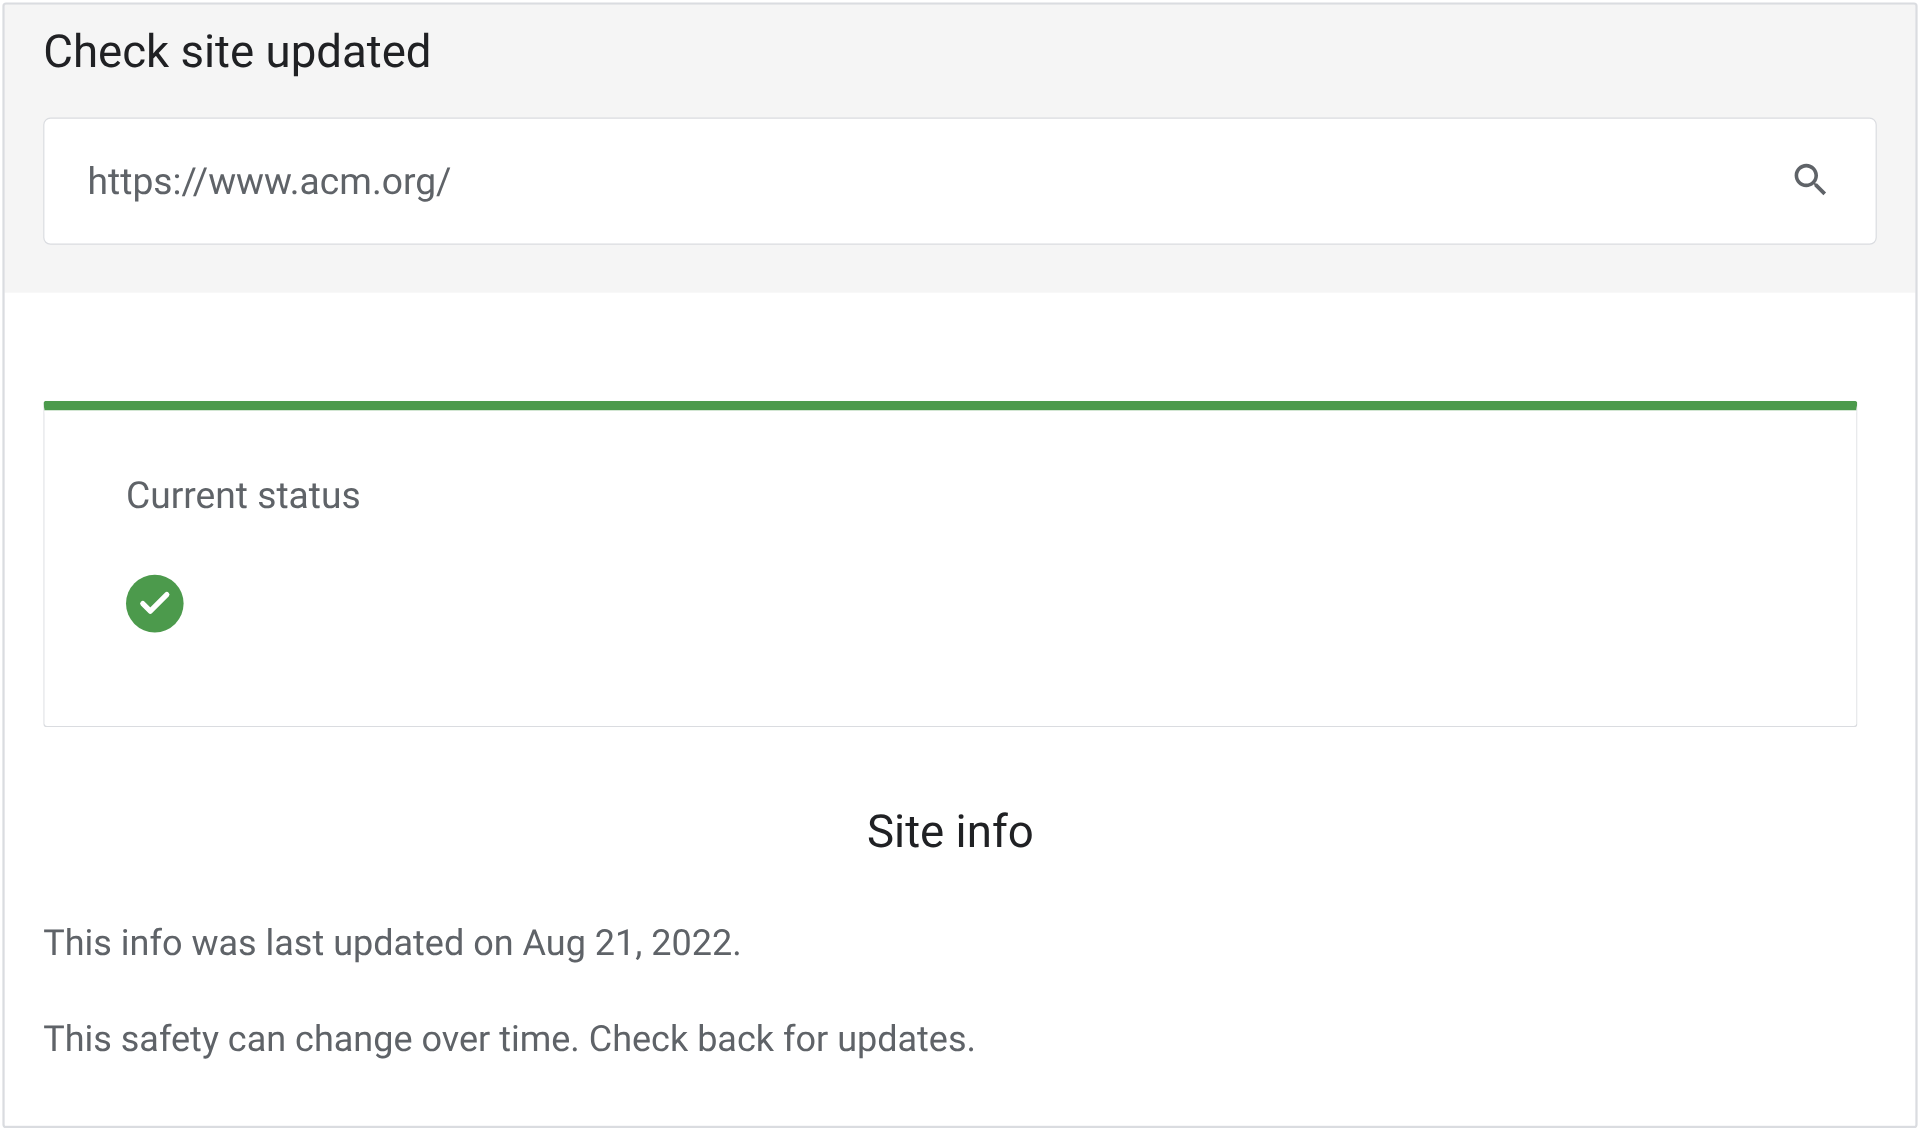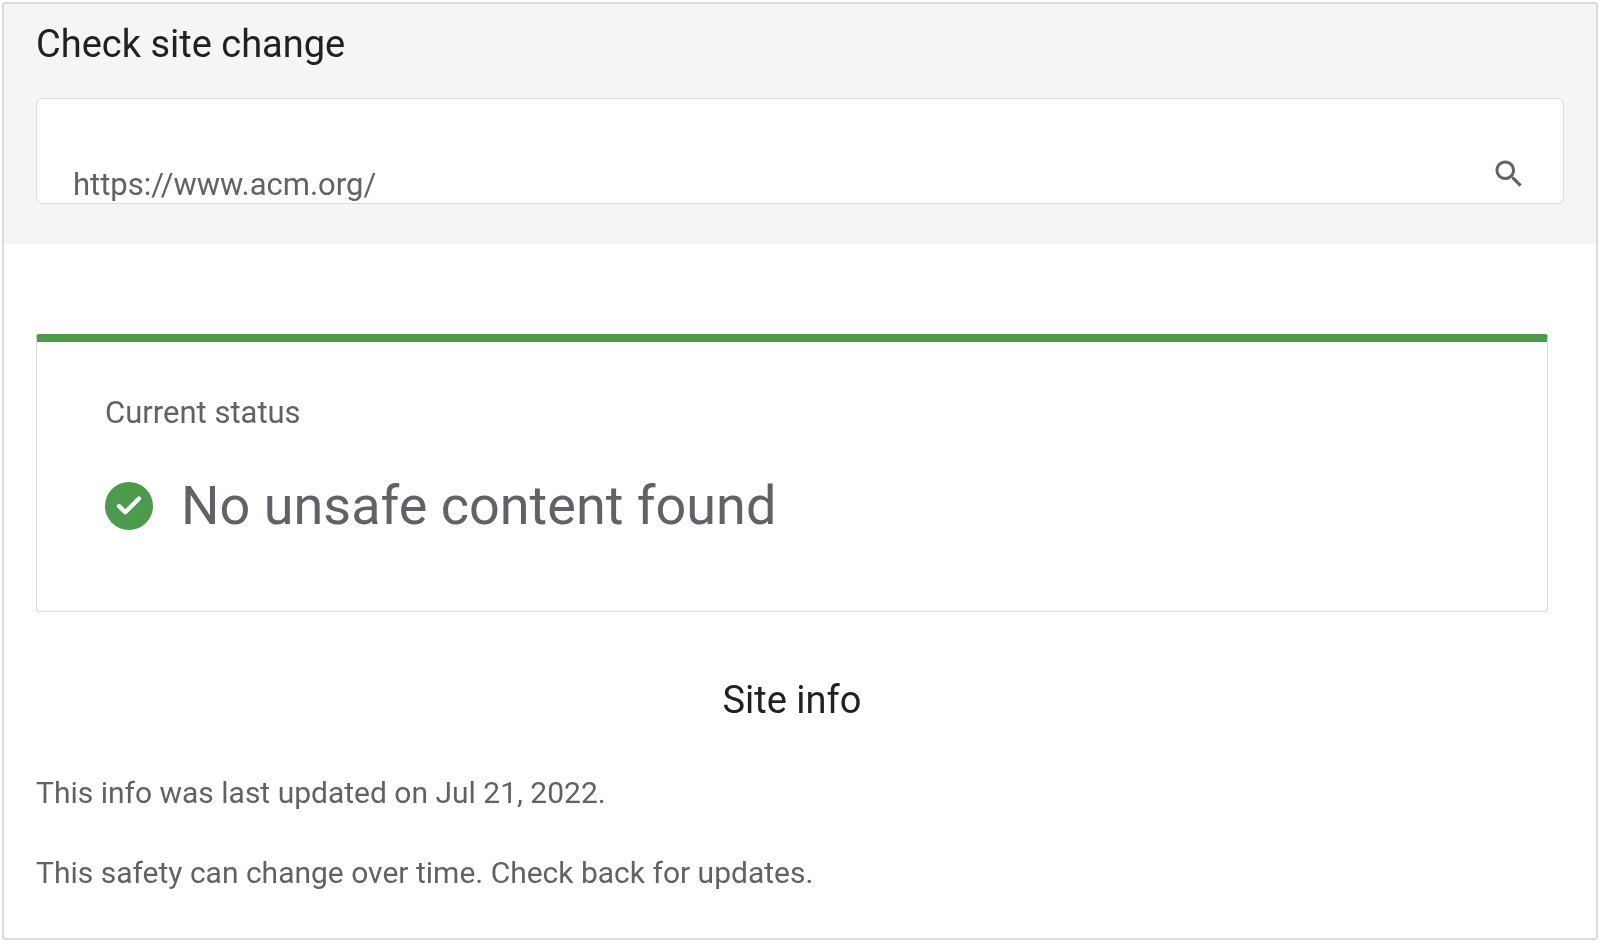--- a/index.html
+++ b/index.html
@@ -31,21 +31,21 @@
       font-size: 38px;
       font-weight: 400;
       color: #202124;
       margin-bottom: 32px;
     }
     .search-bar {
       background: #ffffff;
       border: 1px solid #dadce0;
       border-radius: 6px;
       display: flex;
-      align-items: flex-end;
+      align-items: center;
       padding: 0 28px 0 36px;
       height: 106px;
     }
     .search-input {
       flex: 1;
       border: none;
       outline: none;
       font-size: 31px;
       color: #5f6368;
       font-family: inherit;
@@ -122,21 +122,21 @@
       color: #5f6368;
       margin-bottom: 38px;
       line-height: 1.4;
     }
   </style>
 </head>
 <body>
 
 <div class="container">
   <div class="header-section">
-    <h1 class="header-title">Check site change</h1>
+    <h1 class="header-title">Check site updated</h1>
     <div class="search-bar">
       <input type="text" class="search-input" value="https://www.acm.org/" style="">
       <button class="search-icon-btn">
         <span>
           <svg viewBox="0 0 24 24">
             <path d="M15.5 14h-.79l-.28-.27C15.41 12.59 16 11.11 16 9.5 16 5.91 13.09 3 9.5 3S3 5.91 3 9.5 5.91 16 9.5 16c1.61 0 3.09-.59 4.23-1.57l.27.28v.79l5 4.99L20.49 19l-4.99-5zm-6 0C7.01 14 5 11.99 5 9.5S7.01 5 9.5 5 14 7.01 14 9.5 11.99 14 9.5 14z"></path>
           </svg>
         </span>
       </button>
     </div>
@@ -144,21 +144,20 @@
 
   <div class="content-section">
     <div class="status-card">
       <div class="status-label">Current status</div>
       <div class="status-row">
         <div class="check-icon">
           <svg viewBox="0 0 24 24" fill="none" stroke-width="3.5" stroke-linecap="round" stroke-linejoin="round">
             <polyline points="20 6 9 17 4 12"></polyline>
           </svg>
         </div>
-        <div class="status-message">No unsafe content found</div>
       </div>
     </div>
 
     <h2 class="site-info-title">Site info</h2>
-    <p class="site-info-text">This info was last updated on Jul 21, 2022.</p>
+    <p class="site-info-text">This info was last updated on Aug 21, 2022.</p>
     <p class="site-info-text">This safety can change over time. Check back for updates.</p>
   </div>
 </div>
 
 </body></html>

